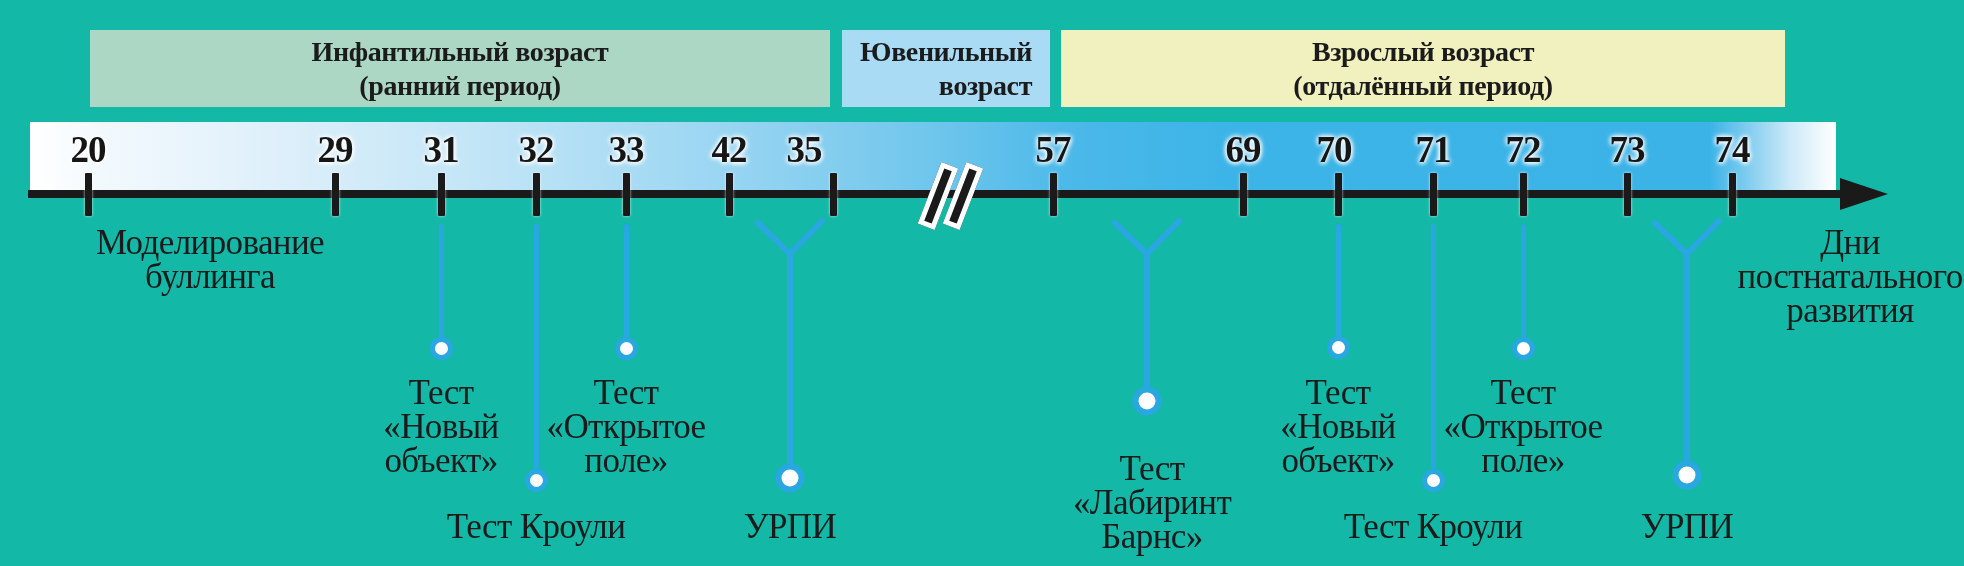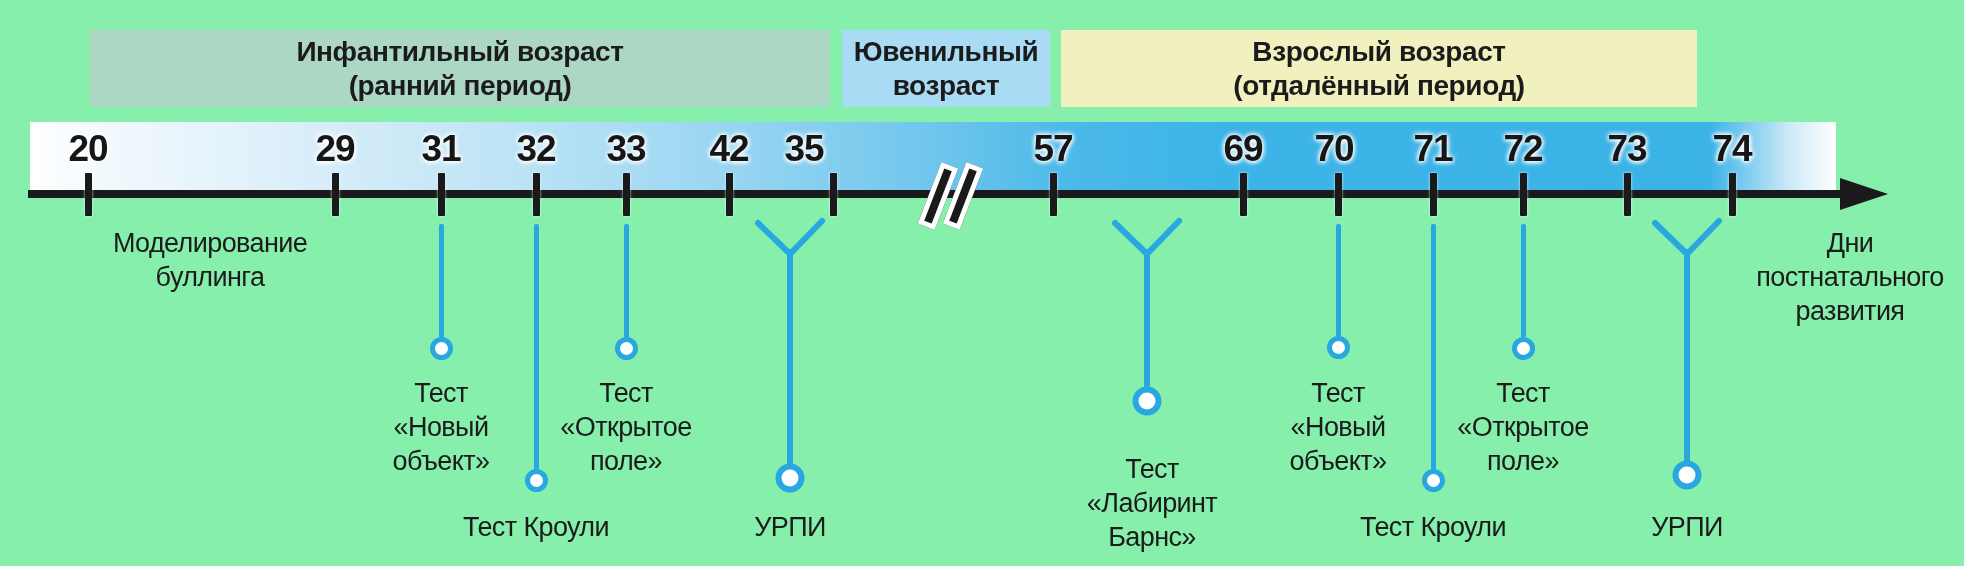--- a/index.html
+++ b/index.html
@@ -1,33 +1,33 @@
 <!DOCTYPE html>
 <html><head>
 <meta charset="utf-8">
 <style>
   html,body{margin:0;padding:0;background:#ffffff;}
   #canvas{
     position:relative;
     width:1964px;height:566px;
-    background:#86efac;
-    font-family:Liberation Sans, sans-serif;
+    background:#14b8a6;
+    font-family:Liberation Serif, serif;
     color:#1a1a1a;
     overflow:hidden;
   }
   
   .band{
     position:absolute;top:30px;height:77px;
     display:flex;align-items:center;justify-content:center;
     text-align:center;font-weight:700;font-size:28px;line-height:34px;
     letter-spacing:-0.4px;white-space:pre-line;color:#1b1b1b;
   }
   .band-infantile{left:90px;width:740px;background:#abd7c4;}
-  .band-juvenile{left:842px;width:208px;background:#a9dcf4;}
-  .band-adult{left:1061px;width:636px;background:#f1f0bf;}
+  .band-juvenile{left:842px;width:208px;background:#a9dcf4;text-align:right;}
+  .band-adult{left:1061px;width:724px;background:#f1f0bf;}
   
   .grad-bar{
     position:absolute;left:30px;top:122px;width:1806px;height:69px;
     background:linear-gradient(90deg,
       #ffffff 0%,#f2f9fd 4%,#ddeffa 14%,#bfe4f6 26%,#9bd6f2 38%,
       #6fc6ec 50%,#4ab8e9 58%,#3db4e7 66%,#3bb3e7 93%,#cfeaf8 97.5%,#ffffff 100%);
   }
   
   .axis-line{position:absolute;left:28px;top:190px;width:1814px;height:8px;background:#1a1a1a;}
   .arrowhead{
@@ -51,21 +51,21 @@
   
   .stem{position:absolute;width:5px;background:#29a7e0;border-radius:2px;}
   .ring{
     position:absolute;width:13px;height:13px;border:5px solid #29a7e0;
     border-radius:50%;background:#ffffff;
   }
   .ymark{position:absolute;}
   
   .lbl{
     position:absolute;transform:translateX(-50%);
-    text-align:center;font-size:27px;line-height:34px;font-weight:400;
+    text-align:center;font-size:35px;line-height:34px;font-weight:400;
     letter-spacing:-0.6px;white-space:pre-line;color:#1b1b1b;
   }
 </style>
 </head>
 <body>
 
 <div id="canvas">
 
   <div class="band band-infantile">Инфантильный возраст
 (ранний период)</div>

